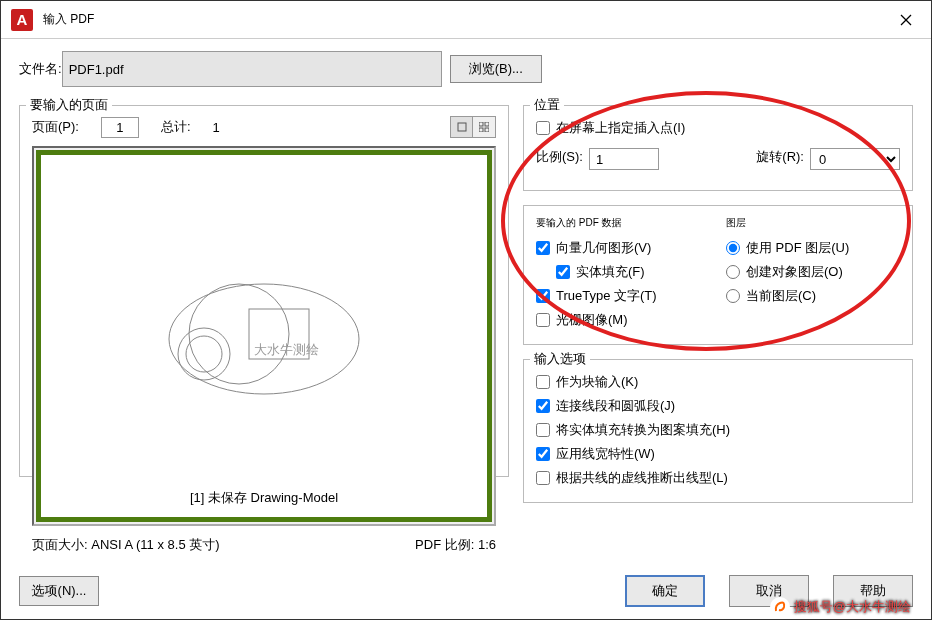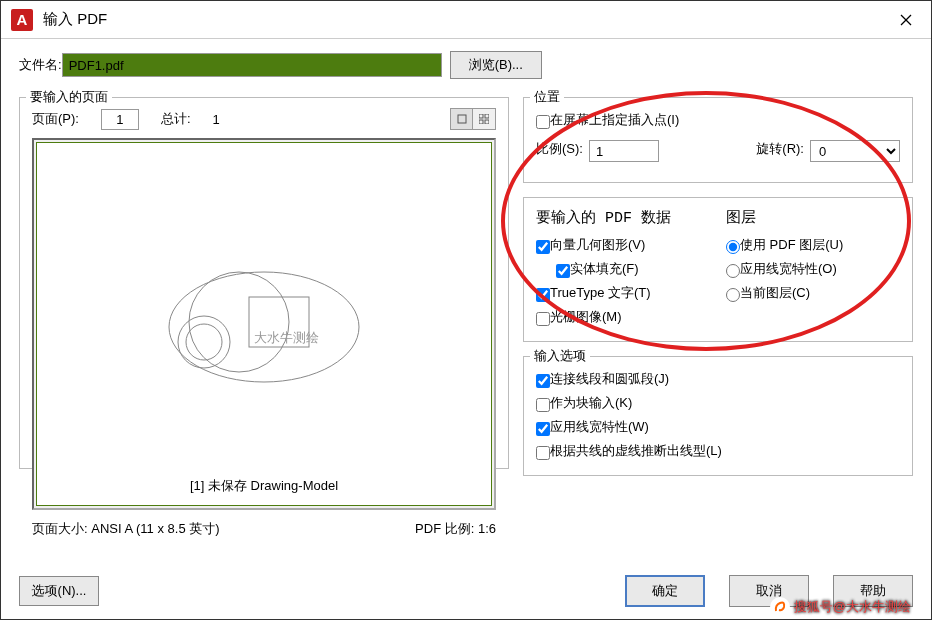--- a/index.html
+++ b/index.html
@@ -1,54 +1,54 @@
 <!DOCTYPE html>
 <html><head>
   <meta charset="utf-8">
   <style>
     * { box-sizing: border-box; margin: 0; padding: 0; font-family: "Microsoft YaHei", Arial, sans-serif; font-size: 13px; }
     body { background: #f4f4f4; }
     .dialog { width: 932px; height: 620px; background: #fff; border: 1px solid #333; position: relative; }
     .titlebar { height: 38px; display: flex; align-items: center; padding: 0 0 0 10px; border-bottom: 1px solid #ccc; }
     .app-icon { width: 22px; height: 22px; background: #c81e1e; color: #fff; font-weight: bold; display: flex; align-items: center; justify-content: center; font-size: 15px; border-radius: 2px; }
-    .title-text { margin-left: 10px; font-size: 15px; }
+    .title-text { margin-left: 10px; font-size: 12px; }
     .close-btn { margin-left: auto; width: 50px; height: 38px; display: flex; align-items: center; justify-content: center; cursor: pointer; }
     .close-btn svg { width: 12px; height: 12px; }
     .content { padding: 12px 18px; display: flex; flex-direction: column; height: calc(100% - 38px); }
     .filename-row { display: flex; align-items: center; margin-bottom: 14px; }
     .filename-row label { white-space: nowrap; }
-    .filename-input { flex: 0 0 380px; border: 1px solid #999; padding: 3px 6px; height: 24px; background: #4d7c0f; }
+    .filename-input { flex: 0 0 380px; border: 1px solid #999; padding: 3px 6px; height: 36px; background: #e5e5e5; }
     .browse-btn { background: #e9e9e9; border: 1px solid #888; padding: 4px 18px; height: 28px; cursor: pointer; margin-left: 8px; }
     .main-area { display: flex; gap: 14px; flex: 1; }
     .left-panel { flex: 0 0 490px; }
     .right-panel { flex: 1; display: flex; flex-direction: column; gap: 10px; }
     .groupbox { border: 1px solid #bbb; padding: 10px 12px 12px; position: relative; margin-top: 4px; }
     .groupbox-title { position: absolute; top: -10px; left: 6px; background: #fff; padding: 0 4px; font-size: 13px; }
     .page-controls { display: flex; align-items: center; gap: 22px; margin-bottom: 8px; }
     .page-input { width: 38px; border: 1px solid #999; padding: 2px 4px; text-align: center; }
     .view-toggle { margin-left: auto; display: flex; border: 1px solid #999; }
     .view-toggle button { width: 22px; height: 20px; background: #f0f0f0; border: none; cursor: pointer; display: flex; align-items: center; justify-content: center; }
     .view-toggle button:first-child { border-right: 1px solid #999; background: #e0e0e0; }
     .preview-frame { border: 2px solid #666; border-right-color:#aaa; border-bottom-color:#aaa; padding: 2px; background: #f0f0f0; }
-    .preview-inner { border: 1px solid #4d7c0f; background: #fff; padding: 8px; }
+    .preview-inner { border: 5px solid #4d7c0f; background: #fff; padding: 8px; }
     .preview-canvas { width: 100%; height: 320px; background: #fff; position: relative; }
     .drawing { position: absolute; left: 50%; top: 55%; transform: translate(-50%, -50%); }
     .preview-label { text-align: center; padding: 6px 0 2px; font-size: 13px; }
     .page-info { display: flex; margin-top: 10px; font-size: 13px; }
     .page-info-right { margin-left: auto; }
     .row { display: flex; align-items: flex-start; gap: 6px; margin-bottom: 8px; }
     .row label { white-space: nowrap; }
     .text-input { border: 1px solid #999; padding: 2px 6px; width: 70px; height: 22px; }
     .select-input { border: 1px solid #999; padding: 2px 4px; width: 90px; height: 22px; background: #fff; }
-    .checkbox-row { display: flex; align-items: flex-end; padding: 3px 0; }
+    .checkbox-row { display: flex; align-items: center; gap: 6px; padding: 3px 0; }
     .checkbox-row input[type=checkbox], .checkbox-row input[type=radio] { width: 14px; height: 14px; }
     .checkbox-row.indent { padding-left: 20px; }
     .two-col { display: flex; gap: 16px; }
     .col { flex: 1; }
-    .col-title { margin-bottom: 6px; font-size: 15px; font-family: Liberation Mono, monospace; }
+    .col-title { margin-bottom: 6px; font-size: 10px; }
     .footer { display: flex; align-items: center; margin-top: 12px; gap: 8px; }
     .btn { background: #e9e9e9; border: 1px solid #888; padding: 5px 1px; cursor: pointer; min-width: 80px; }
     .btn.primary { border: 2px solid #4a7cc4; }
     .footer-right { margin-left: auto; display: flex; gap: 24px; }
     .red-ellipse { position: absolute; border: 4px solid #e02020; border-radius: 50%; pointer-events: none; z-index: 100; }
     .watermark { position: absolute; bottom: 2px; right: 20px; color: #ef4444; font-size: 18px; text-shadow: 0 0 3px #000, 0 0 3px #000; z-index: 200; display:flex; align-items:center; gap:4px;}
     .sohu-logo { width:20px; height:20px; background:#fff; border-radius:50%; display:inline-flex; align-items:center; justify-content:center;}
   </style>
 </head>
 <body>
@@ -166,39 +166,43 @@
                 </div>
             </div>
             <div class="col">
               <div class="col-title">图层</div>
               <div class="checkbox-row">
                   <input type="radio" name="ly" checked="" style="">
                   <label>使用 PDF 图层(U)</label>
                 </div>
               <div class="checkbox-row">
                   <input type="radio" name="ly" style="">
-                  <label>应用线宽特性(O)</label>
+                  <label>创建对象图层(O)</label>
                 </div>
               <div class="checkbox-row">
                   <input type="radio" name="ly" style="">
                   <label>当前图层(C)</label>
                 </div>
             </div>
           </div>
         </div>
 
         <div class="groupbox">
           <span class="groupbox-title">输入选项</span>
           <div class="checkbox-row">
+              <input type="checkbox" style="">
+              <label>作为块输入(K)</label>
+            </div>
+          <div class="checkbox-row">
               <input type="checkbox" checked="" style="">
               <label>连接线段和圆弧段(J)</label>
             </div>
           <div class="checkbox-row">
               <input type="checkbox" style="">
-              <label>作为块输入(K)</label>
+              <label>将实体填充转换为图案填充(H)</label>
             </div>
           <div class="checkbox-row">
               <input type="checkbox" checked="" style="">
               <label>应用线宽特性(W)</label>
             </div>
           <div class="checkbox-row">
               <input type="checkbox" style="">
               <label>根据共线的虚线推断出线型(L)</label>
             </div>
         </div>

